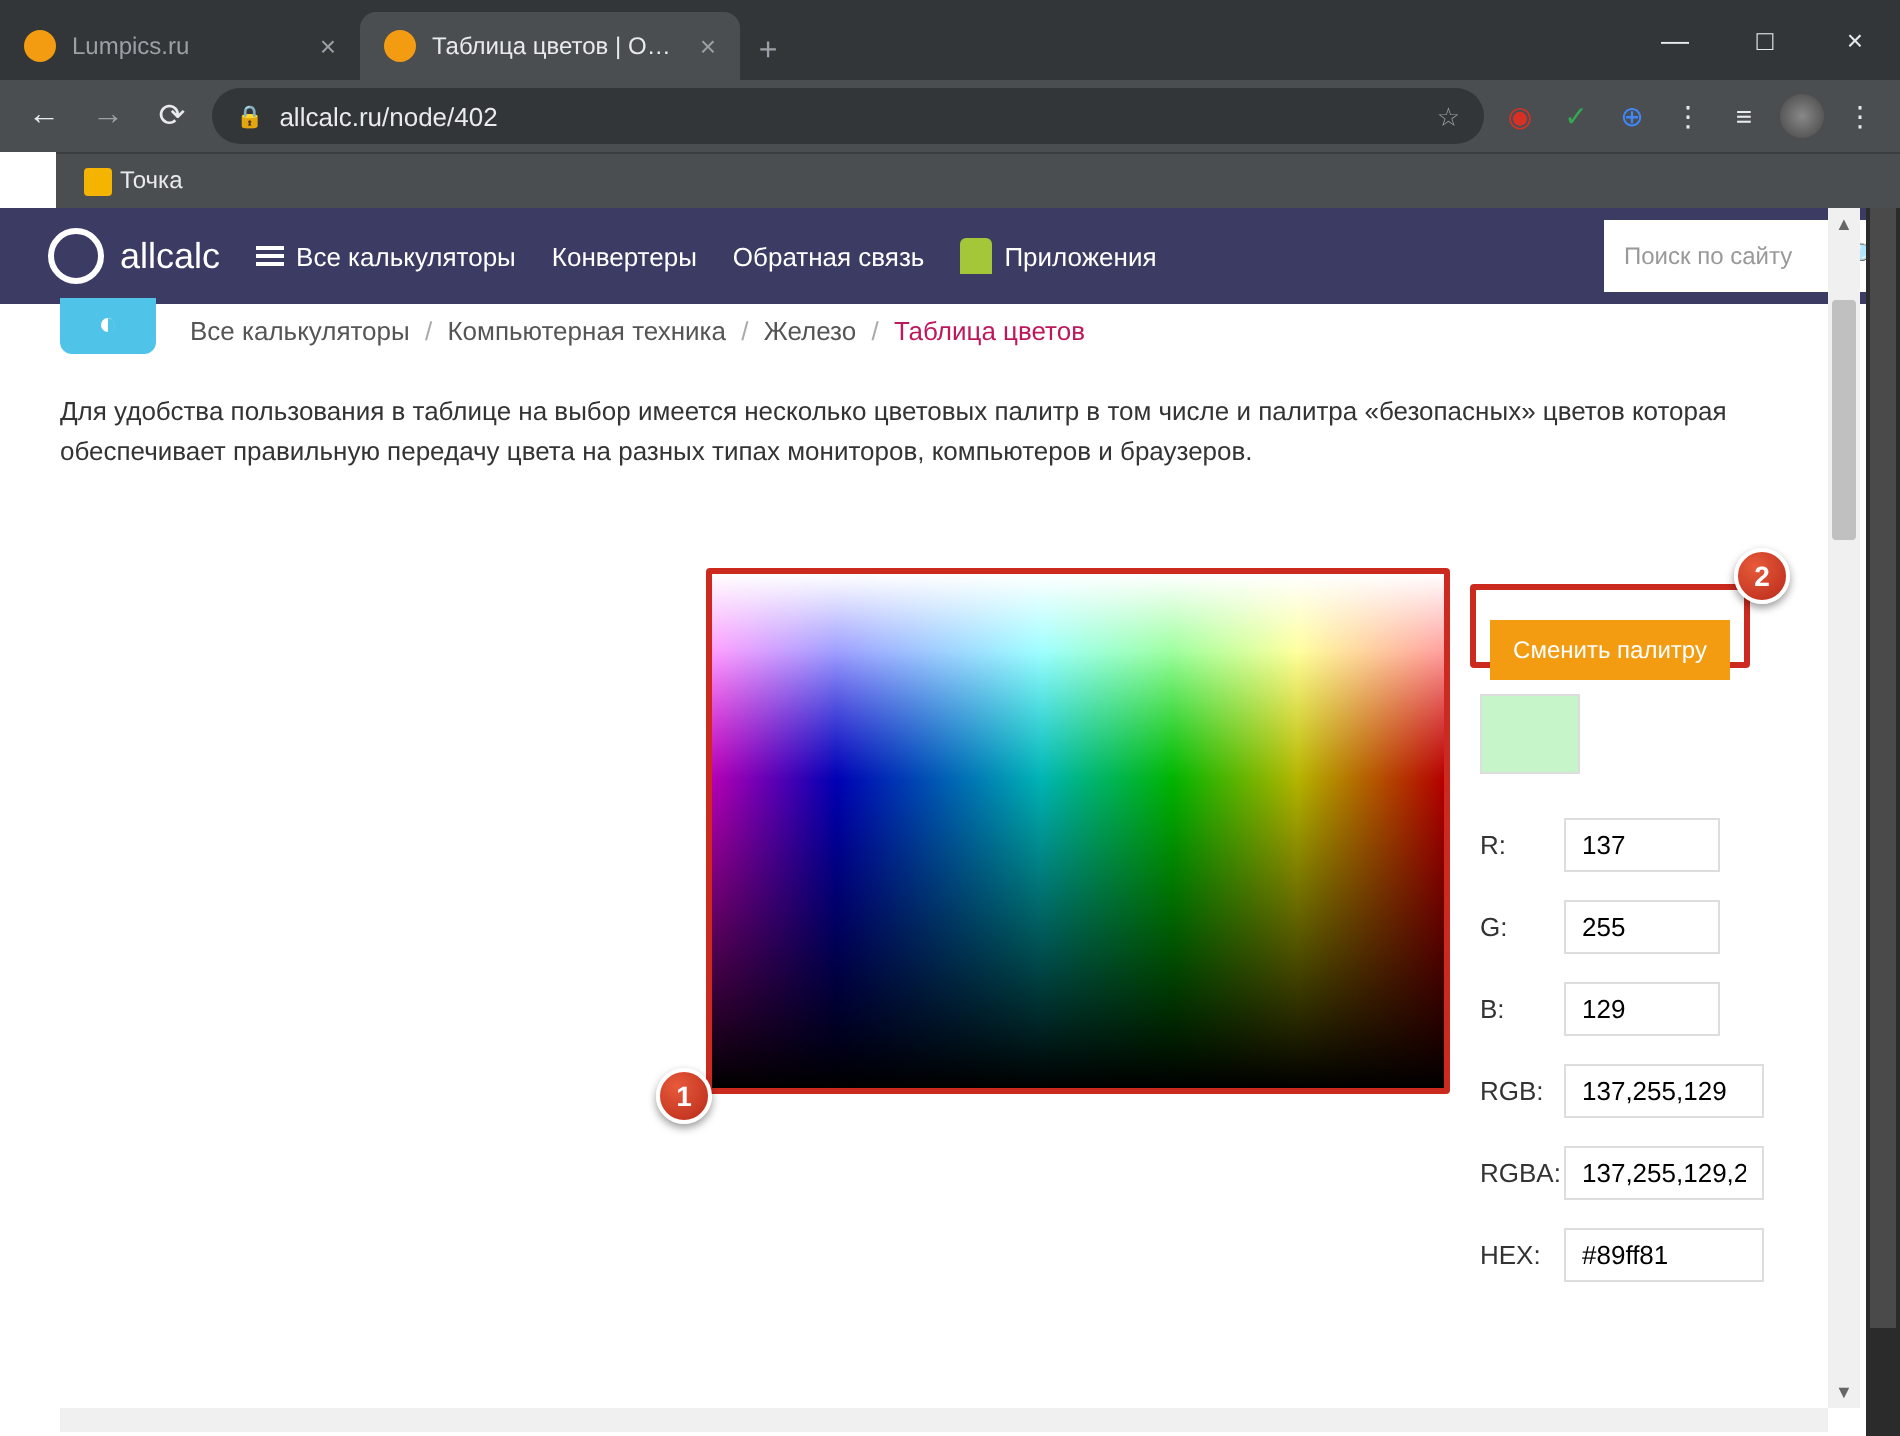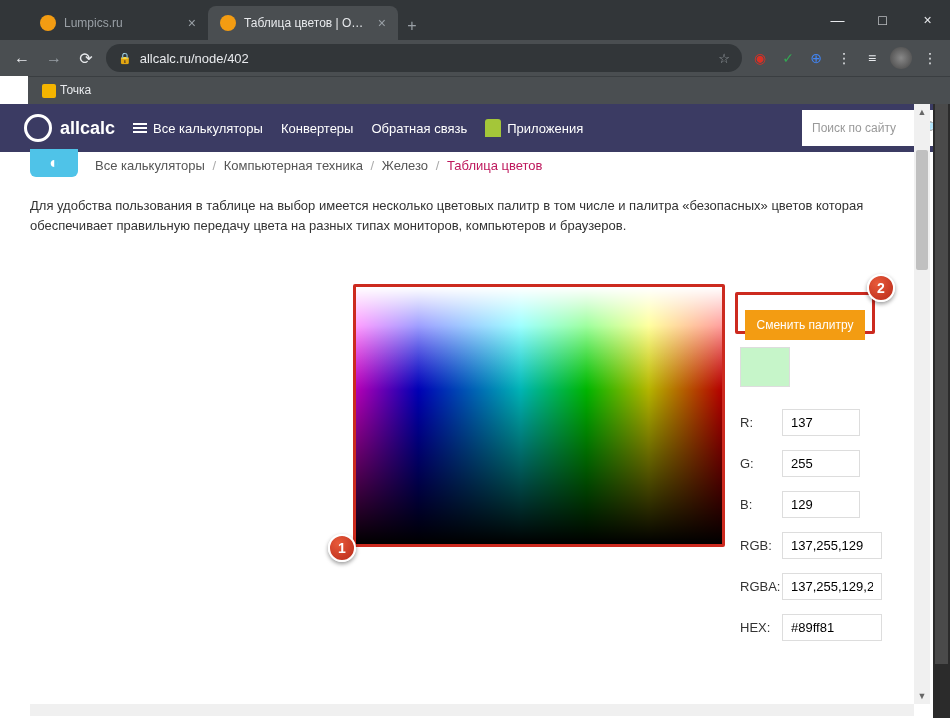--- a/index.html
+++ b/index.html
@@ -1,19 +1,19 @@
 <!DOCTYPE html>
 <html><head>
 <meta charset="utf-8">
 <style>
 * { box-sizing: border-box; margin: 0; padding: 0; font-family: Arial, sans-serif; }
 body { width: 950px; height: 718px; background: #fff; overflow: hidden; position: relative; }
 
 
-.titlebar { height: 40px; background: #323639; display: flex; align-items: flex-end; padding-left: 28px; }
+.titlebar { height: 40px; background: #323639; display: flex; align-items: flex-end; }
 .tab { height: 34px; display: flex; align-items: center; padding: 0 12px; font-size: 12px; color: #9aa0a6; min-width: 180px; max-width: 190px; position: relative; }
 .tab.active { background: #4a4e51; color: #e8eaed; border-radius: 8px 8px 0 0; }
 .tab .favicon { width: 16px; height: 16px; margin-right: 8px; border-radius: 50%; flex-shrink: 0; }
 .tab .title { white-space: nowrap; overflow: hidden; text-overflow: ellipsis; flex: 1; }
 .tab .close { margin-left: 8px; color: #9aa0a6; font-size: 14px; cursor: pointer; }
 .newtab { width: 28px; height: 28px; display: flex; align-items: center; justify-content: center; color: #9aa0a6; font-size: 16px; cursor: pointer; }
 .winctrl { margin-left: auto; display: flex; height: 40px; }
 .winctrl div { width: 45px; display: flex; align-items: center; justify-content: center; color: #e8eaed; font-size: 14px; cursor: pointer; }
 
 .toolbar { height: 36px; background: #4a4e51; display: flex; align-items: center; padding: 0 10px; gap: 8px; }
@@ -25,21 +25,21 @@
 .toolbar .ext { width: 20px; height: 20px; display: flex; align-items: center; justify-content: center; font-size: 14px; }
 .avatar { width: 22px; height: 22px; border-radius: 50%; background: radial-gradient(circle, #888, #444); }
 
 .bookmarks { height: 28px; background: #4a4e51; display: flex; align-items: center; padding: 0 14px; gap: 6px; color: #e8eaed; font-size: 12px; border-top: 1px solid #3a3e41; margin-left: 28px; }
 .bookmark .bicon { width: 14px; height: 14px; background: #f4b400; border-radius: 2px; display: inline-block; margin-right: 4px; vertical-align: middle; }
 
 
 .page { position: relative; height: 614px; overflow: hidden; background: #fff; }
 
 .siteheader { height: 48px; background: #3b3b63; display: flex; align-items: center; padding: 0 0 0 24px; gap: 18px; color: #fff; font-size: 13px; }
-.logo { display: flex; align-items: center; gap: 8px; font-size: 18px; font-weight: 700; }
+.logo { display: flex; align-items: center; gap: 8px; font-size: 18px; font-weight: 400; }
 .logo-circle { width: 28px; height: 28px; border: 3px solid #fff; border-radius: 50%; }
 .siteheader .menuitm { display: flex; align-items: center; gap: 6px; cursor: pointer; }
 .hamburger { display: inline-block; width: 14px; }
 .hamburger span { display: block; height: 2px; background: #fff; margin: 2px 0; }
 .android { width: 16px; height: 18px; background: #a4c639; border-radius: 3px 3px 0 0; position: relative; }
 .searchbox { margin-left: auto; background: #fff; height: 36px; width: 148px; display: flex; align-items: center; padding: 0 10px; font-size: 12px; color: #999; }
 .searchbox .mag { margin-left: auto; color: #555; }
 
 .hero-icon { position: absolute; left: 30px; top: 45px; width: 48px; height: 28px; background: #4fc3e8; border-radius: 0 0 6px 6px; display: flex; align-items: center; justify-content: center; color: #fff; font-size: 16px; }
 

